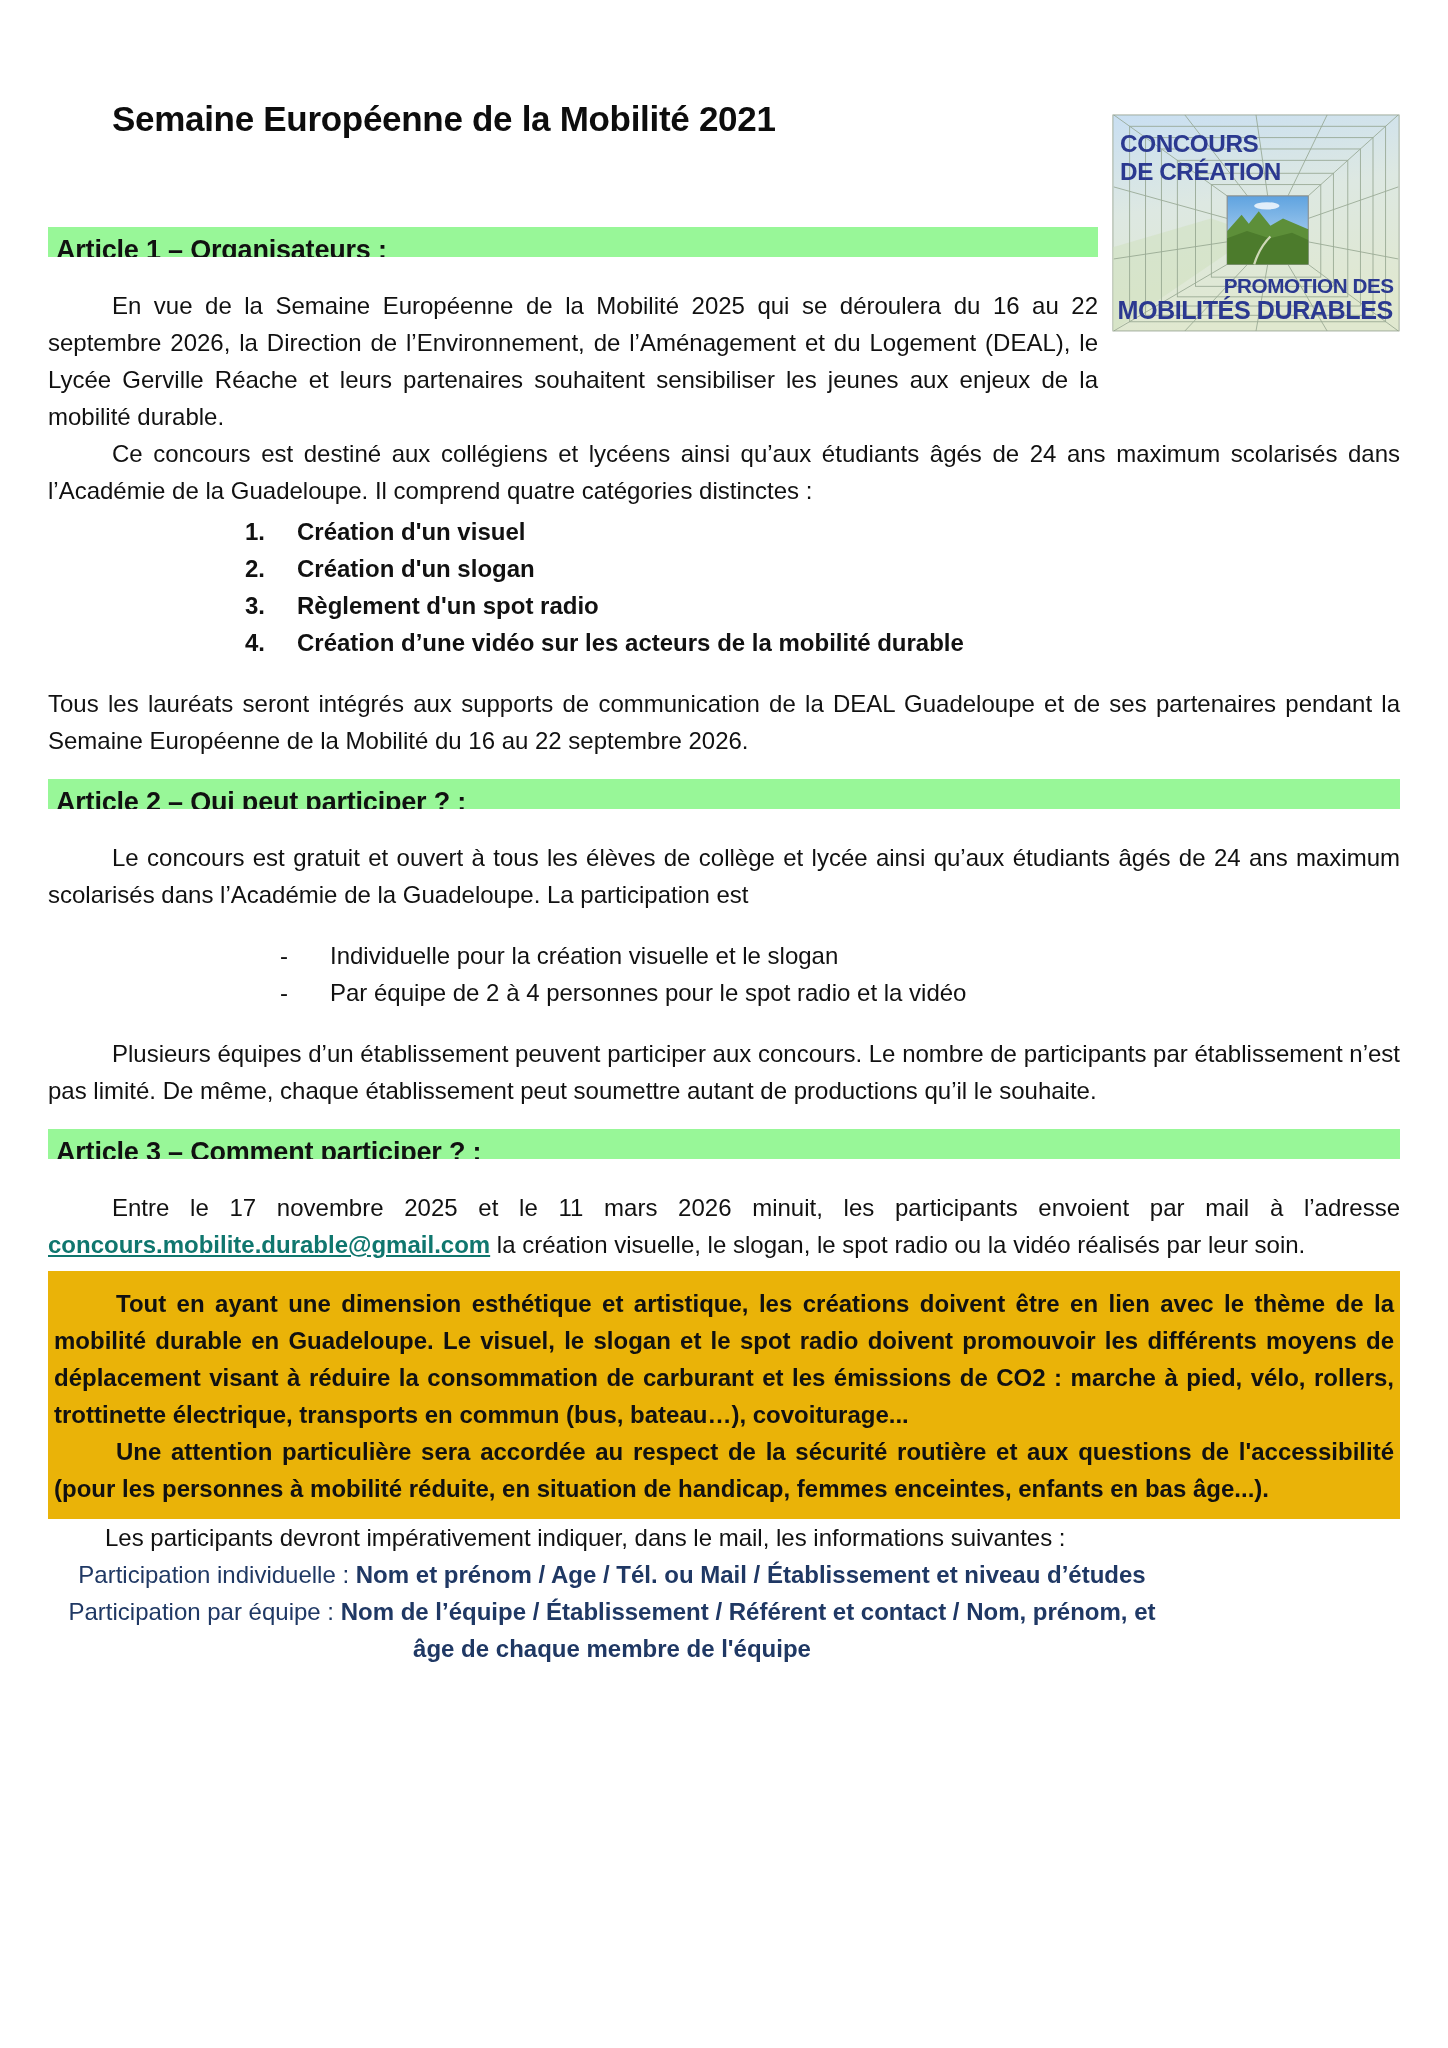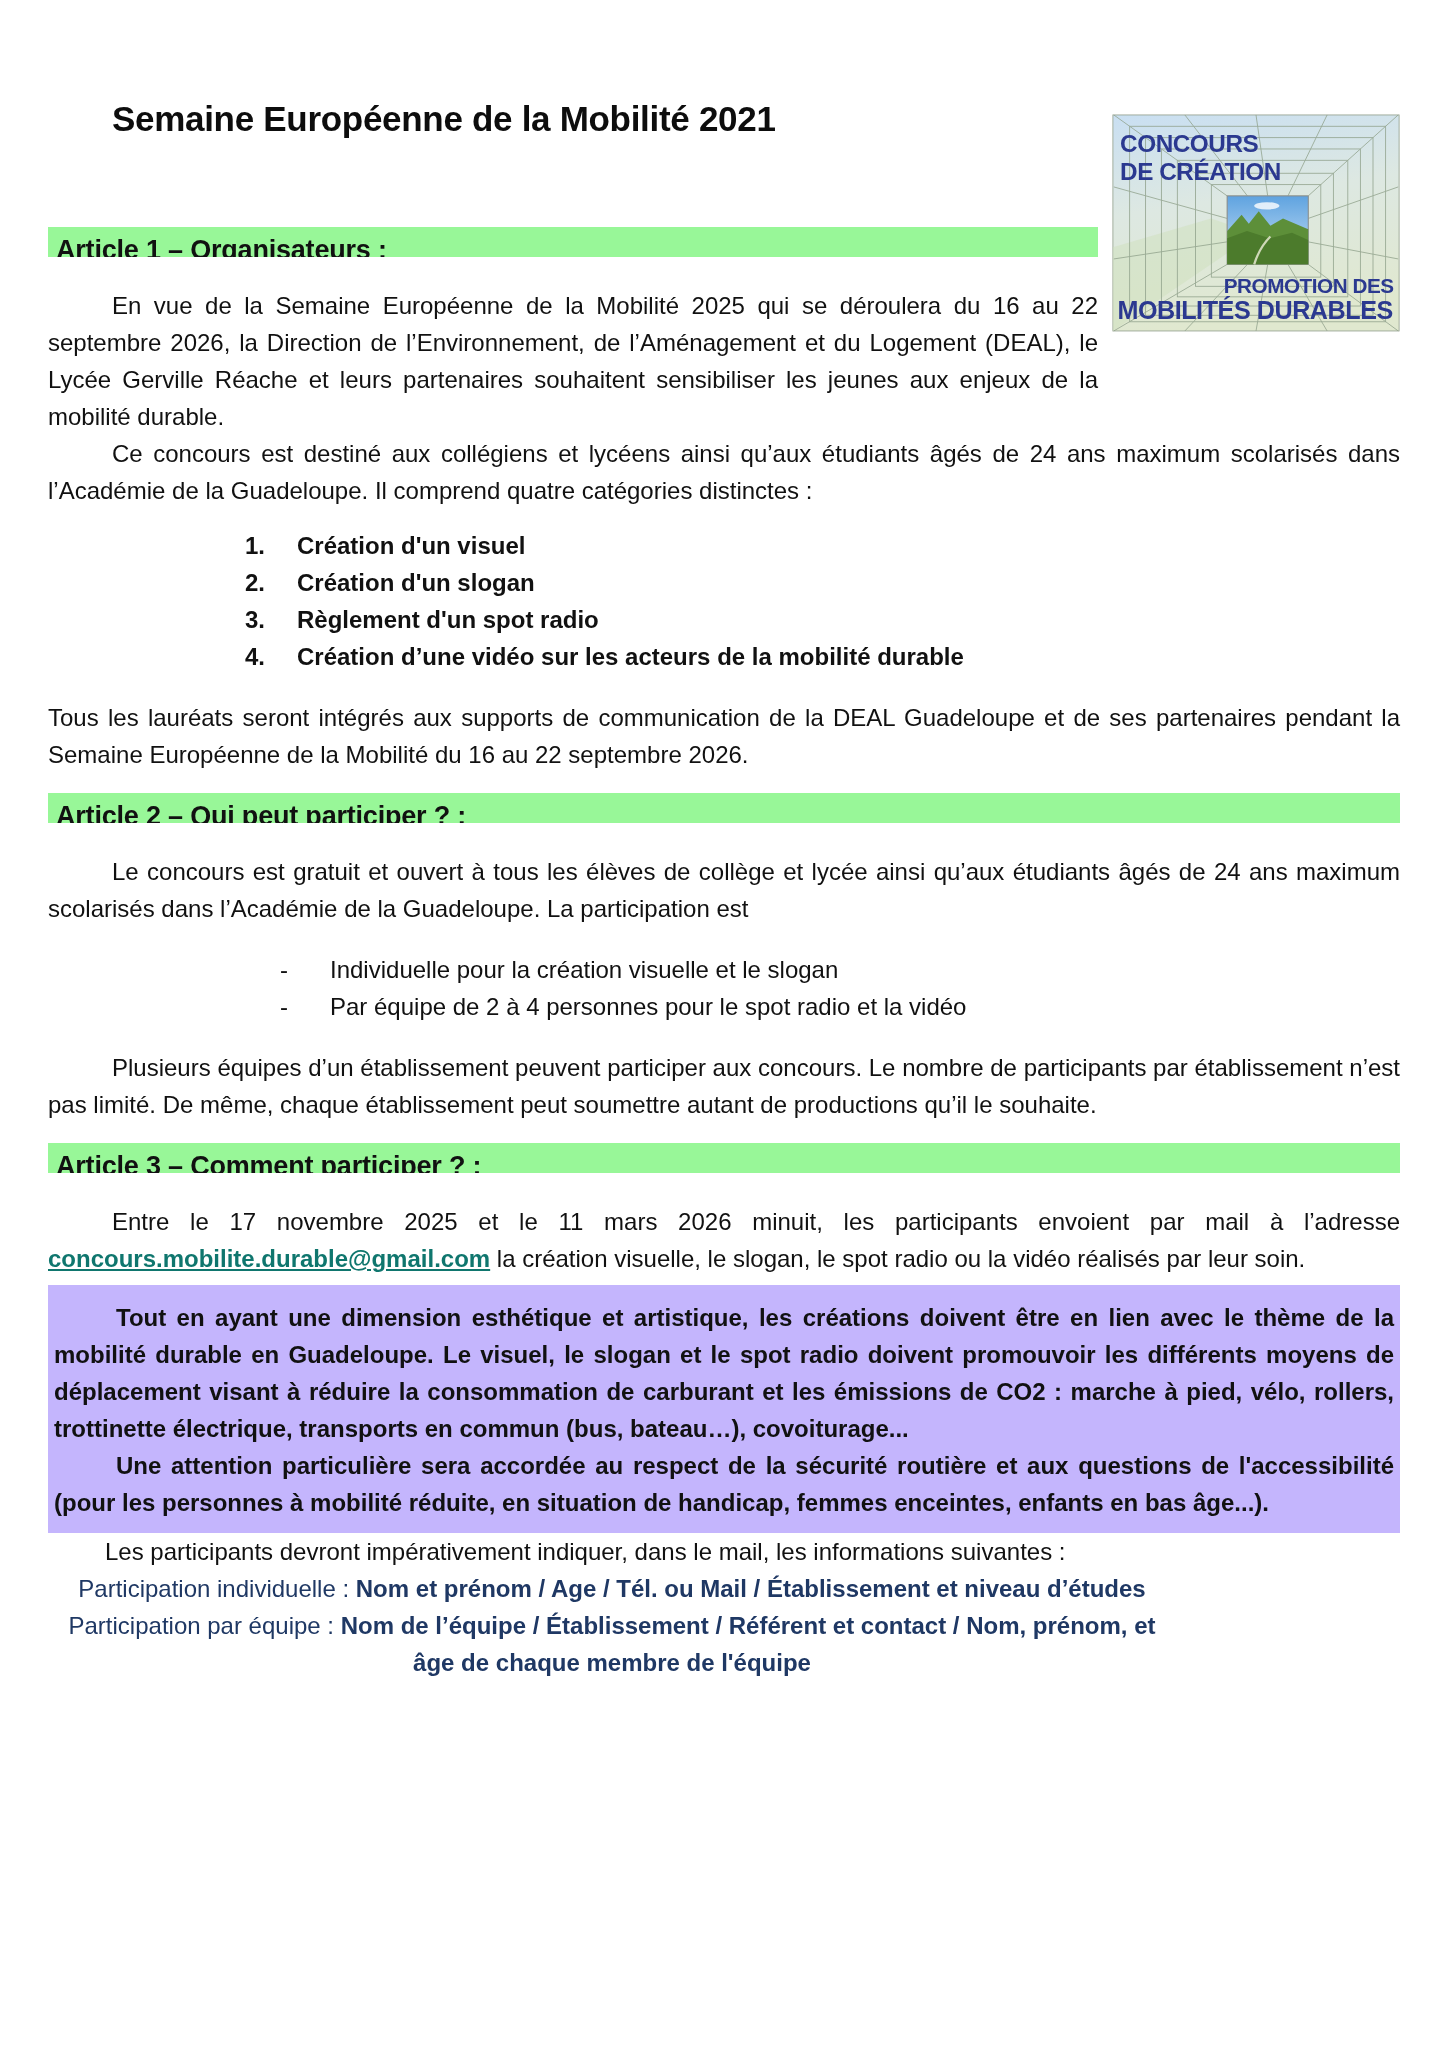--- a/index.html
+++ b/index.html
@@ -36,33 +36,33 @@
     background:#98F798;
     font-size:27px; font-weight:bold;
     line-height:46px; height:30px;
     padding:0 0 0 8px;
     margin:20px 0 30px 0;
     letter-spacing:-0.2px;
   }
   
   p.body { margin:0; text-align:justify; }
   p.indent { text-indent:64px; }
-  .num-list { margin:18px 0 24px 0; }
+  .num-list { margin:4px 0 24px 0; }
   .num-item { padding-left:197px; font-weight:bold; }
   .num-item .num { display:inline-block; width:52px; }
   .dash-list { margin:24px 0 24px 0; }
   .dash-item { padding-left:232px; }
   .dash-item .dash { display:inline-block; width:50px; }
   .email-link {
     font-weight:bold; color:#0f766e;
     text-decoration:underline;
   }
   
   .callout {
-    background:#c4b5fd;
+    background:#eab308;
     margin-top:8px;
     padding:14px 6px 12px 6px;
     font-weight:bold;
   }
   .callout p { margin:0; text-align:justify; text-indent:62px; }
   
   .info-intro { margin:16px 0 0 0; text-indent:57px; }
   .blue-lines { width:1128px; text-align:center; color:#1F3864; }
   .blue-lines .bold { font-weight:bold; }
   .logo-txt { fill:#2B3990; font-weight:bold; font-family:"Liberation Sans", sans-serif; }

